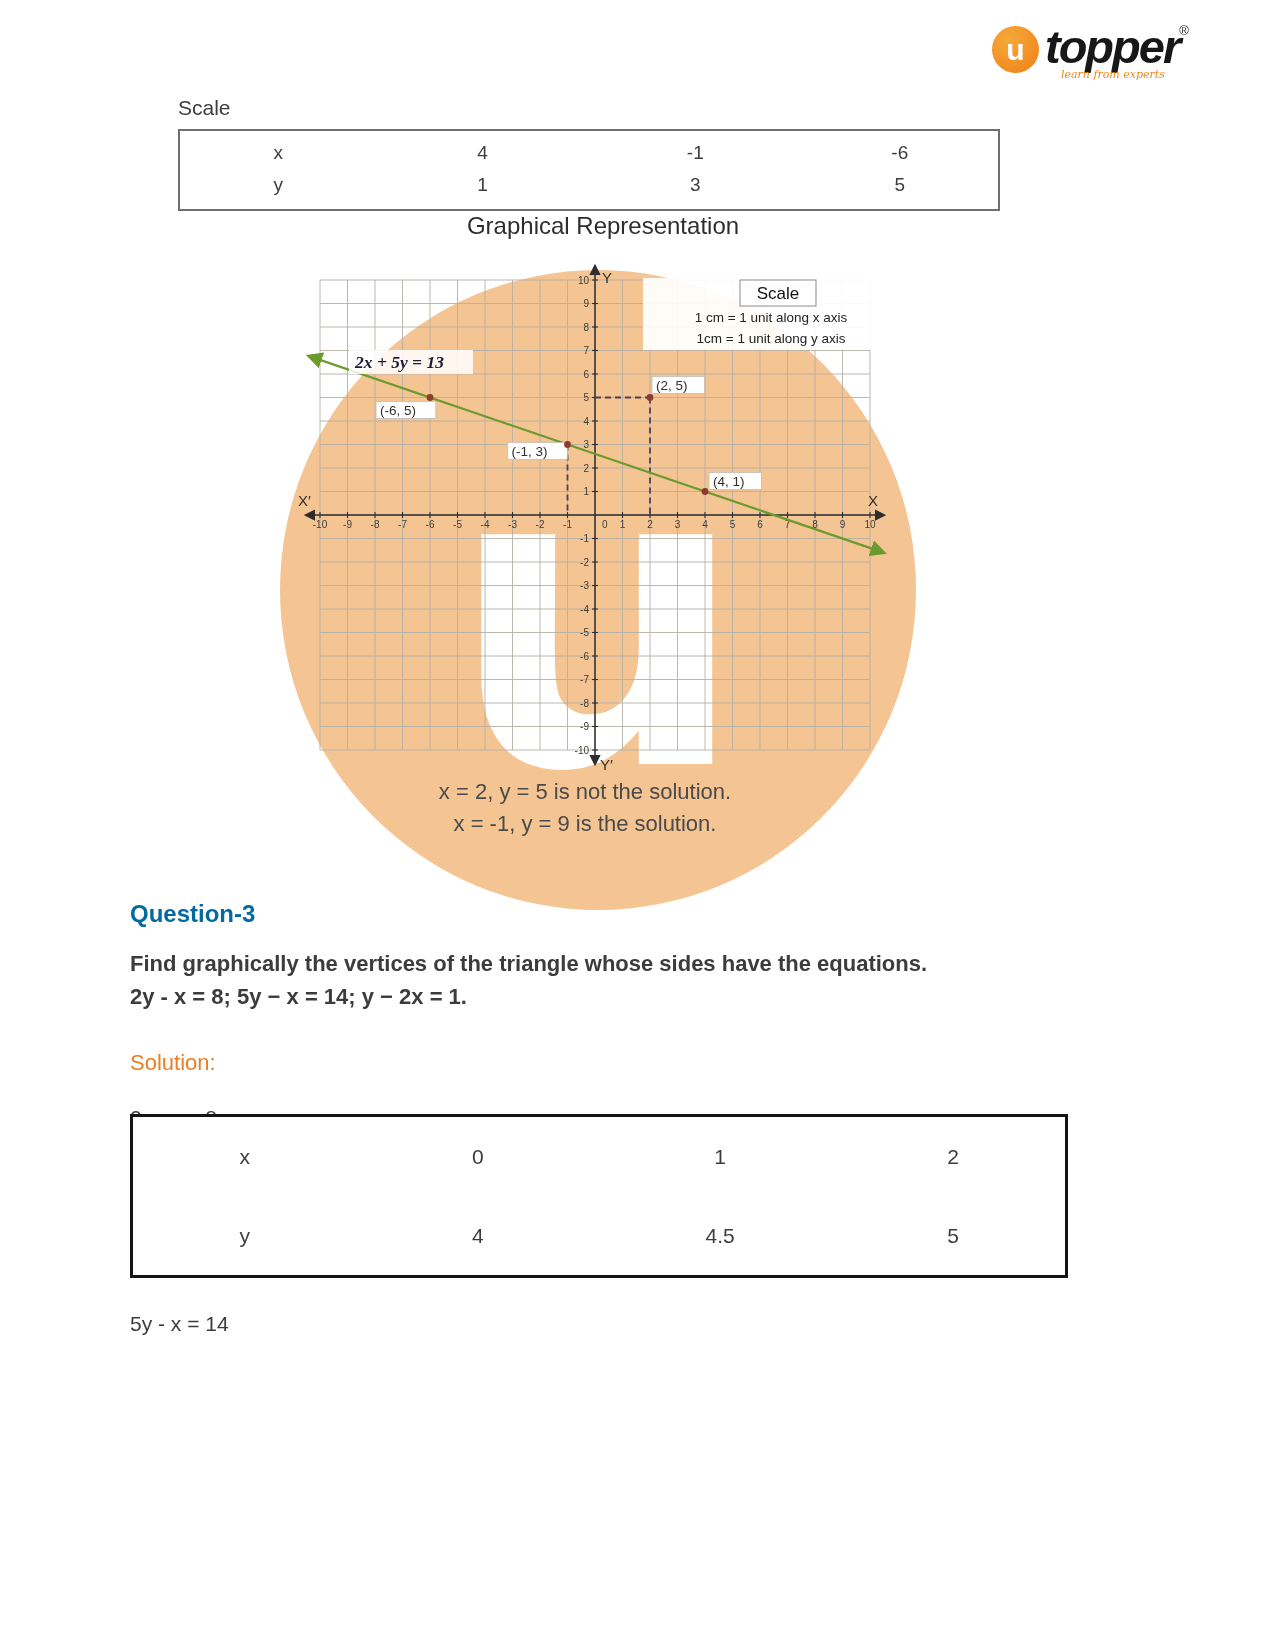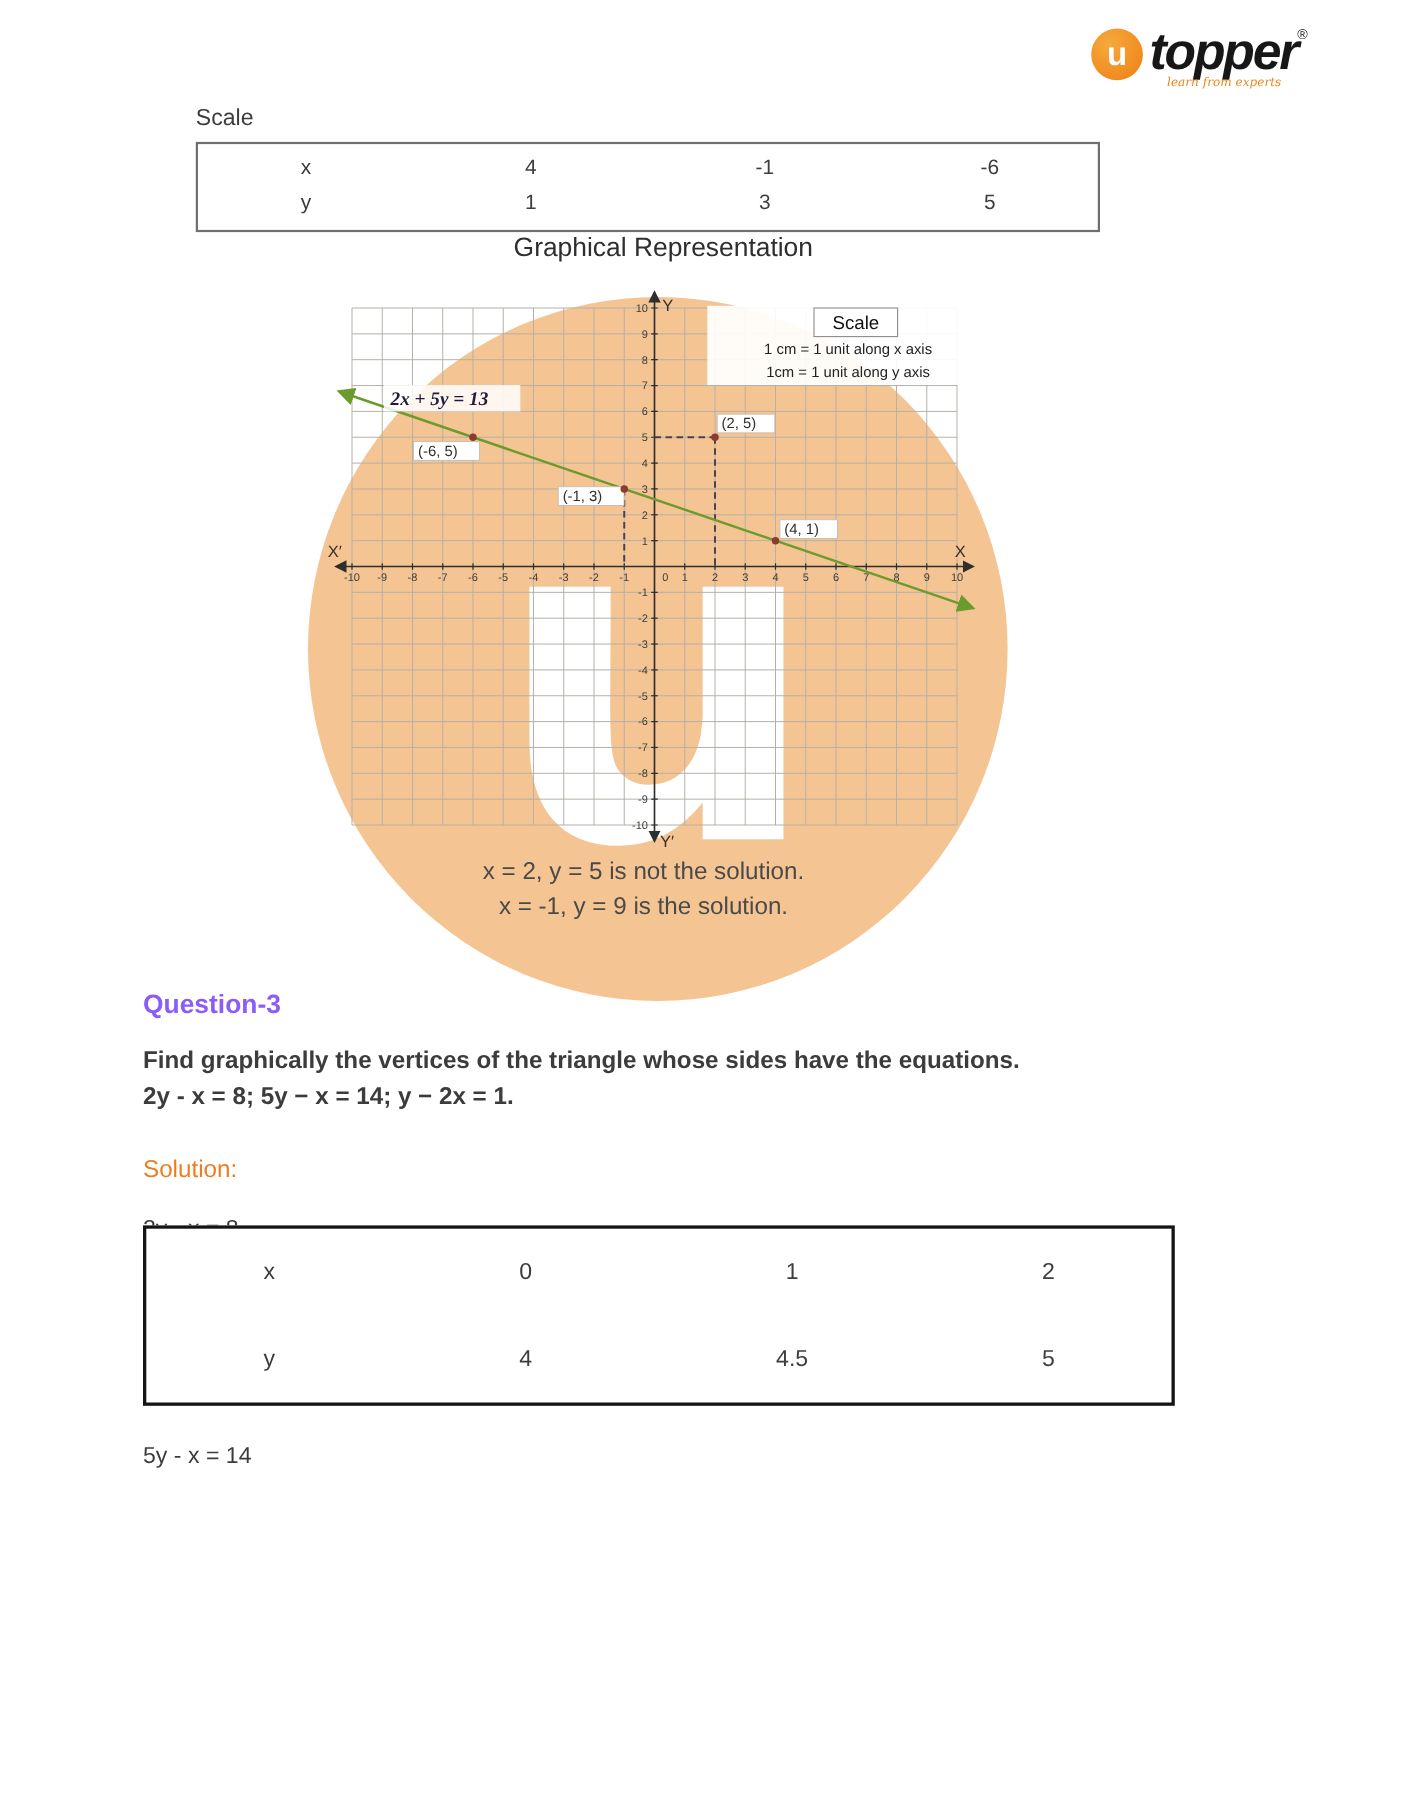--- a/index.html
+++ b/index.html
@@ -40,21 +40,21 @@
   svg .eqlabel{font-family:"Liberation Serif",serif;font-weight:bold;font-style:italic;
         font-size:17.5px;fill:#1d1d38;}
   svg .scale-title{font-size:17px;fill:#101010;}
   svg .scale-line{font-size:13.5px;fill:#232323;}
 
   .concl{position:absolute;left:0;width:1170px;text-align:center;font-size:22px;color:#4a4a4a;}
   .concl-1{top:779px;}
   .concl-2{top:811px;}
 
   
-  .q-heading{position:absolute;top:900px;left:130px;font-size:24px;font-weight:bold;color:#8b5cf6;}
+  .q-heading{position:absolute;top:900px;left:130px;font-size:24px;font-weight:bold;color:#0369a1;}
   .q-text{position:absolute;top:947px;left:130px;width:820px;font-size:22px;
         font-weight:bold;color:#3c3c3c;line-height:1.5;}
   .sol-heading{position:absolute;top:1050px;left:130px;font-size:22px;font-weight:normal;color:#ee7d22;}
   .eq{position:absolute;left:130px;font-size:21px;color:#3c3c3c;}
   .eq1{top:1067px;margin-top:39px;}
   .eq2{top:1312px;}
 
   
   .tbl2{position:absolute;top:1114px;left:130px;width:932px;height:158px;border:3px solid #141414;
         background:#fff;display:flex;flex-direction:column;justify-content:space-around;}

